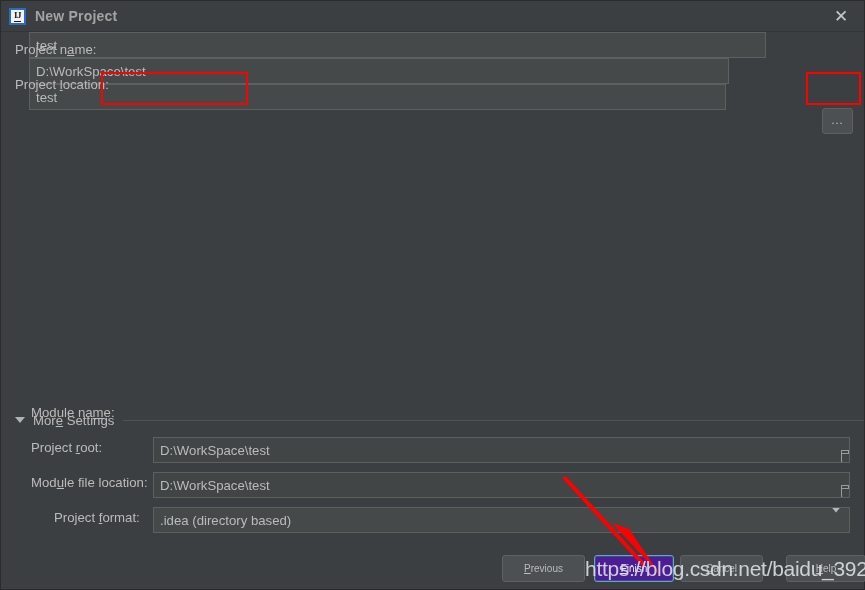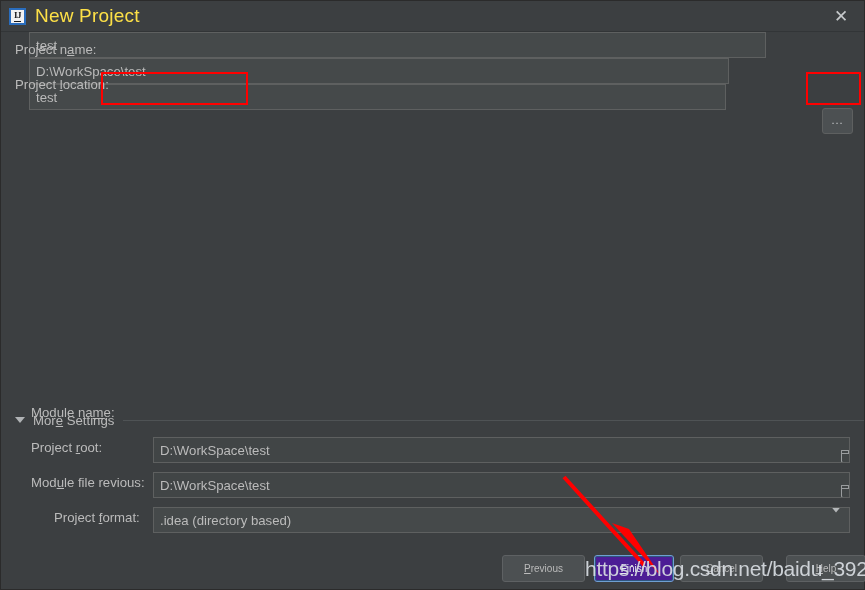--- a/index.html
+++ b/index.html
@@ -48,23 +48,24 @@
     font-size: 9px;
     font-weight: bold;
     color: #16181a;
     line-height: 1;
     letter-spacing: -0.5px;
     font-family: "Liberation Serif", serif;
     border-bottom: 1.5px solid #16181a;
     padding-bottom: 1px;
   }
   .title-text {
-    color: #fde047;
-    font-size: 19px;
+    color: #a3a3a3;
+    font-size: 14px;
     letter-spacing: 0.2px;
+    font-weight: bold;
   }
   .close-btn {
     position: absolute;
     right: 0; top: 0;
     width: 46px; height: 31px;
     display: flex; align-items: center; justify-content: center;
     color: #c6c9cb;
     font-size: 17px;
     line-height: 1;
     cursor: pointer;
@@ -284,21 +285,21 @@
 
     <div class="row" style="left:30px; top:408px;">
       <div class="lbl"><span>Project </span><u>r</u><span>oot:</span></div>
     </div>
     <div class="field readonly" style="left:152px; top:405px; width:697px; position:absolute;">
       <span>D:\WorkSpace\test</span>
       <span class="field-icon"><span class="folder"></span></span>
     </div>
 
     <div class="row" style="left:30px; top:443px;">
-      <div class="lbl"><span>Mod</span><u>u</u><span>le file revious:</span></div>
+      <div class="lbl"><span>Mod</span><u>u</u><span>le file location:</span></div>
     </div>
     <div class="field readonly" style="left:152px; top:440px; width:697px; position:absolute;">
       <span>D:\WorkSpace\test</span>
       <span class="field-icon"><span class="folder"></span></span>
     </div>
 
     <div class="row" style="left:30px; top:478px;margin-left:23px;">
       <div class="lbl"><span>Project </span><u>f</u><span>ormat:</span></div>
     </div>
     <div class="field" style="left:152px; top:475px; width:697px; position:absolute;">

